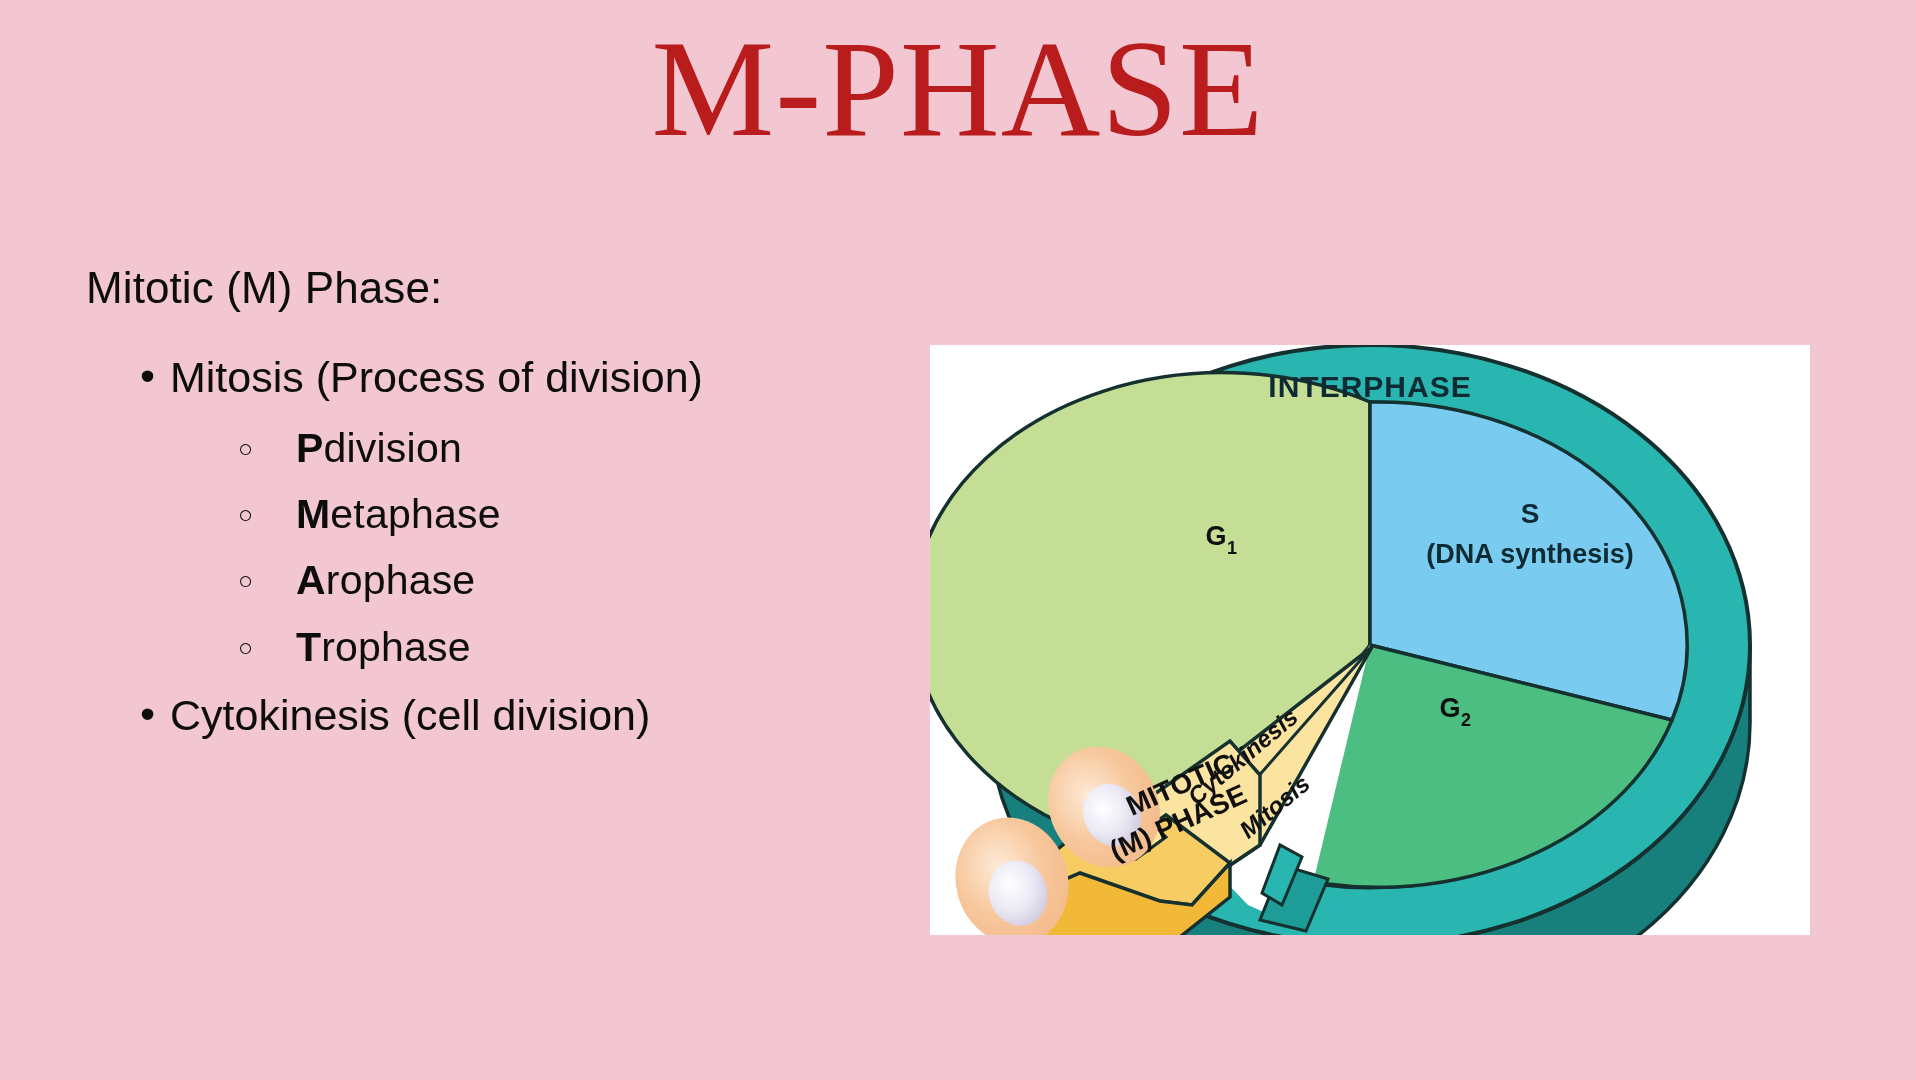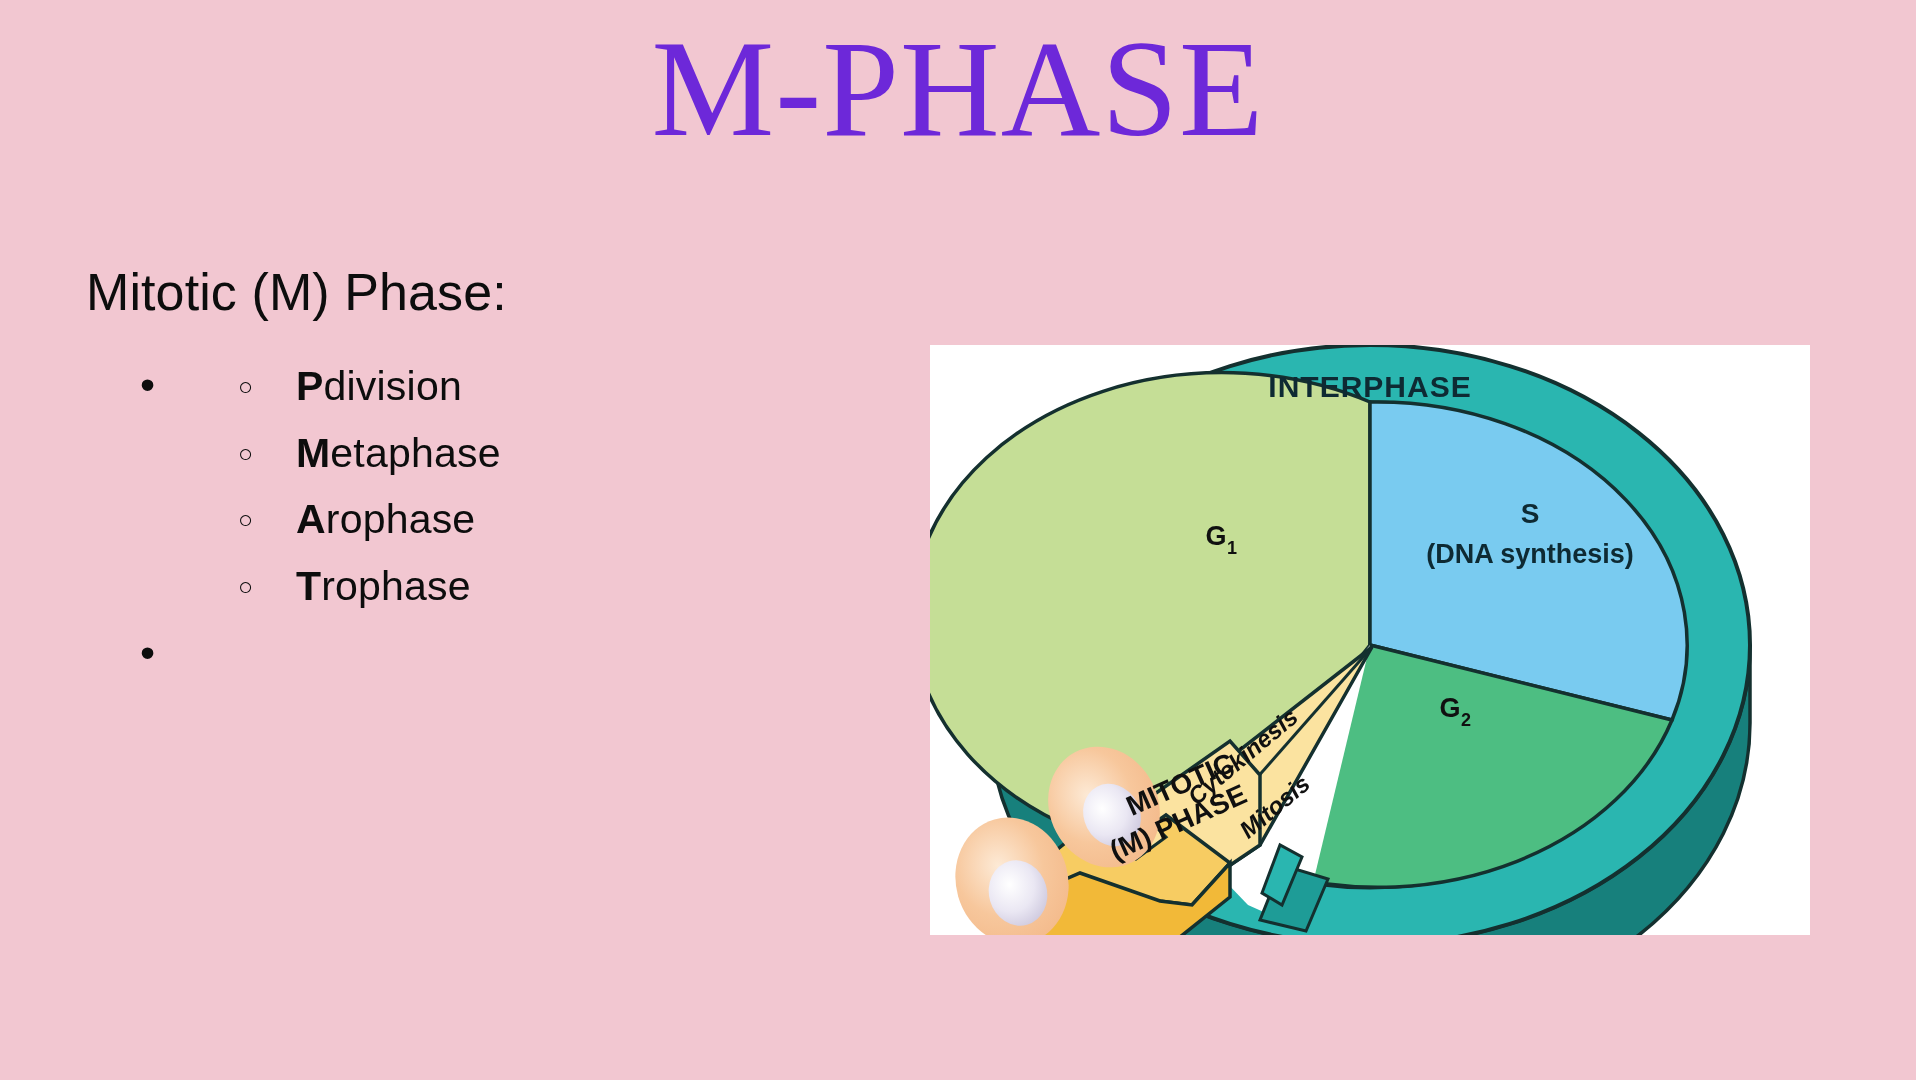--- a/index.html
+++ b/index.html
@@ -19,35 +19,35 @@
   .slide-title {
     position: absolute;
     top: 14px;
     left: 0;
     width: 1916px;
     text-align: center;
     font-family: "Liberation Serif", "DejaVu Serif", serif;
     font-size: 138px;
     line-height: 1.08;
     letter-spacing: 1px;
-    color: #6d28d9;
+    color: #b91c1c;
     font-weight: 400;
     white-space: nowrap;
   }
 
   
   .text-col {
     position: absolute;
     left: 86px;
     top: 262px;
     width: 700px;
     color: #0d0d0d;
   }
   .lead-line {
-    font-size: 52px;
+    font-size: 44px;
     line-height: 1.18;
     margin: 0 0 30px 0;
     letter-spacing: .1px;
   }
 
   ul.level1 {
     list-style: none;
     margin: 0;
     padding: 0 0 0 54px;
   }
@@ -113,20 +113,21 @@
 <div class="slide-title">M-PHASE</div>
 
 <div class="text-col">
 
   <p class="lead-line">Mitotic (M) Phase:</p>
 
   <ul class="level1">
 
     <li class="l1">
       <span class="b1">•</span>
+      <span>Mitosis (Process of division)</span>
 
       <ul class="level2">
         <li class="l2">
           <span class="b2">○</span>
           <span class="first-letter">P</span><span>division</span>
         </li>
         <li class="l2">
           <span class="b2">○</span>
           <span class="first-letter">M</span><span>etaphase</span>
         </li>
@@ -136,20 +137,21 @@
         </li>
         <li class="l2">
           <span class="b2">○</span>
           <span class="first-letter">T</span><span>rophase</span>
         </li>
       </ul>
     </li>
 
     <li class="l1">
       <span class="b1">•</span>
+      <span>Cytokinesis (cell division)</span>
     </li>
 
   </ul>
 </div>
 
 <div class="figure-panel">
   <div class="figure-stage">
     <svg width="880" height="590" viewBox="0 0 880 590" xmlns="http://www.w3.org/2000/svg">
 
       <defs>

